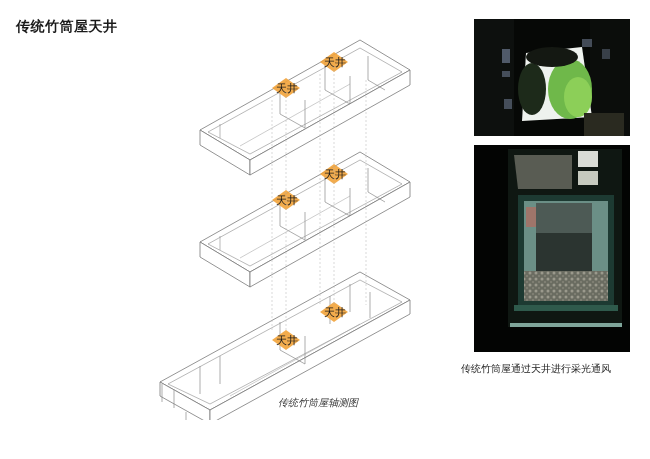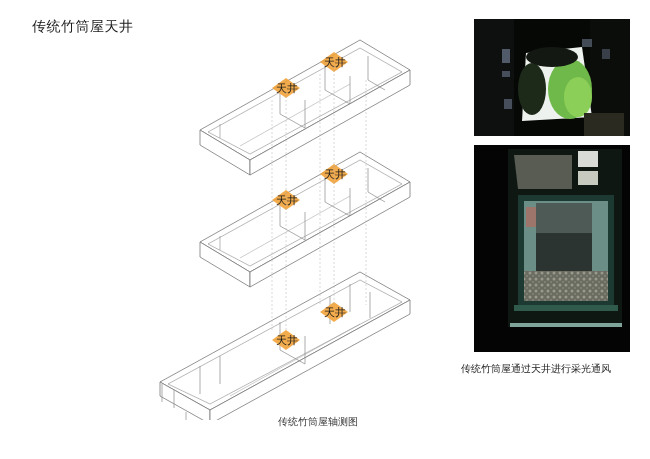--- a/index.html
+++ b/index.html
@@ -1,27 +1,27 @@
 <!DOCTYPE html>
 <html><head>
 <meta charset="utf-8">
 <style>
   html, body { margin:0; padding:0; }
   body {
     width:650px; height:459px; background:#ffffff; position:relative; overflow:hidden;
     font-family: "DejaVu Sans", "Liberation Sans", sans-serif;
   }
   .title {
-    position:absolute; left:32px; top:18px; font-size:14px; color:#1a1a1a; letter-spacing:0.5px;
+    position:absolute; left:16px; top:18px; font-size:14px; color:#1a1a1a; letter-spacing:0.5px;font-weight:bold;
   }
   .axo {
     position:absolute; left:150px; top:30px; width:270px; height:390px;
   }
   .axo-caption {
-    position:absolute; left:278px; top:415px; font-size:10px; color:#333;
+    position:absolute; left:278px; top:396px; font-size:10px; color:#333;font-style:italic;
   }
   .photo {
     position:absolute; overflow:hidden; background:#050605;
   }
   .photo1 { left:474px; top:19px; width:156px; height:117px; }
   .photo2 { left:474px; top:145px; width:156px; height:207px; }
   .photo-caption {
     position:absolute; left:461px; top:362px; font-size:10px; color:#222;
   }
   .label-tj { font-size:11px; fill:#1a1a1a; font-family:"DejaVu Sans", sans-serif; }

